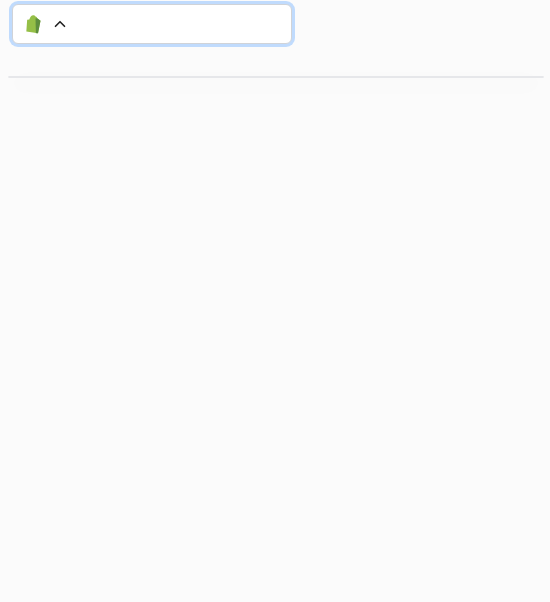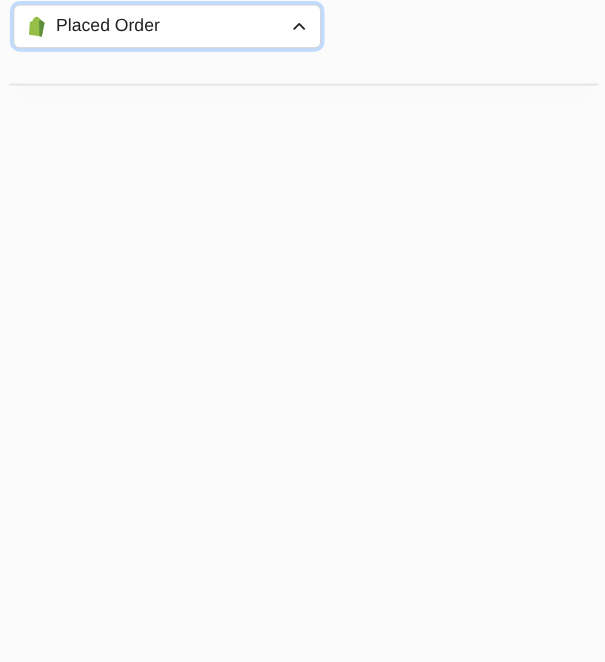--- a/index.html
+++ b/index.html
@@ -65,21 +65,20 @@
 
 <div class="container">
 
   <div class="select-trigger">
     <span class="sel-icon">
       <svg viewBox="0 0 24 24" width="20" height="20">
         <path fill="#95BF47" d="M17 5c-.2-1-.9-2-2-2-.6-1-1.6-1.5-2.6-1.5-2.4 0-4.1 2.6-4.8 5L5 7l-1 14 14 2 3-15-4-3z"></path>
         <path fill="#5E8E3E" d="M17 5l-2 .5.5 17.5L18 23l3-15-4-3z"></path>
       </svg>
     </span>
-    <span class="sel-text">Placed Order</span>
     <span class="chev">
       <svg viewBox="0 0 24 24" width="18" height="18">
           <path d="M6 15l6-6 6 6" fill="none" stroke="#222" stroke-width="2.2" stroke-linecap="round" stroke-linejoin="round"></path>
         </svg>
     </span>
   </div>
 
   <div class="dropdown">
     <div class="search-wrap">
       

